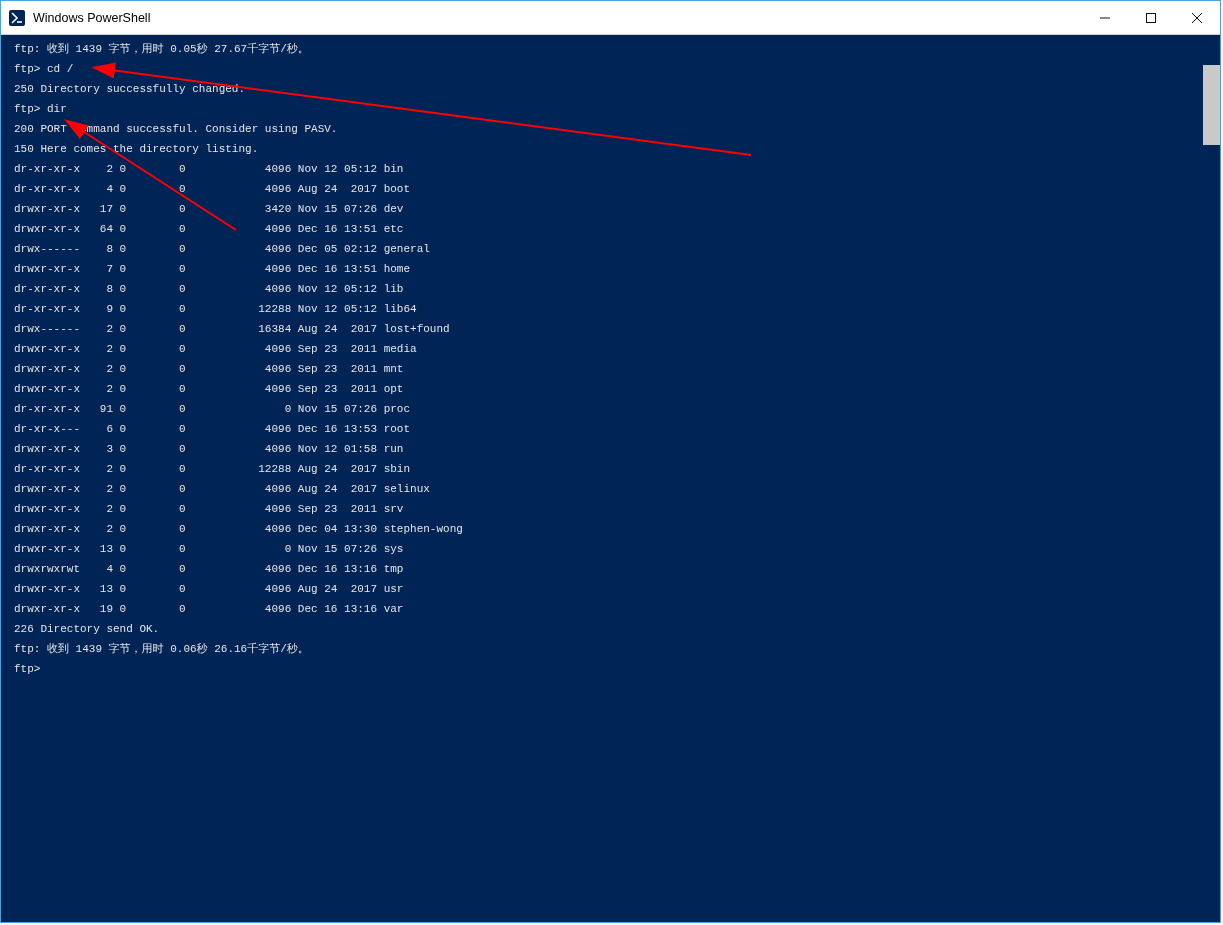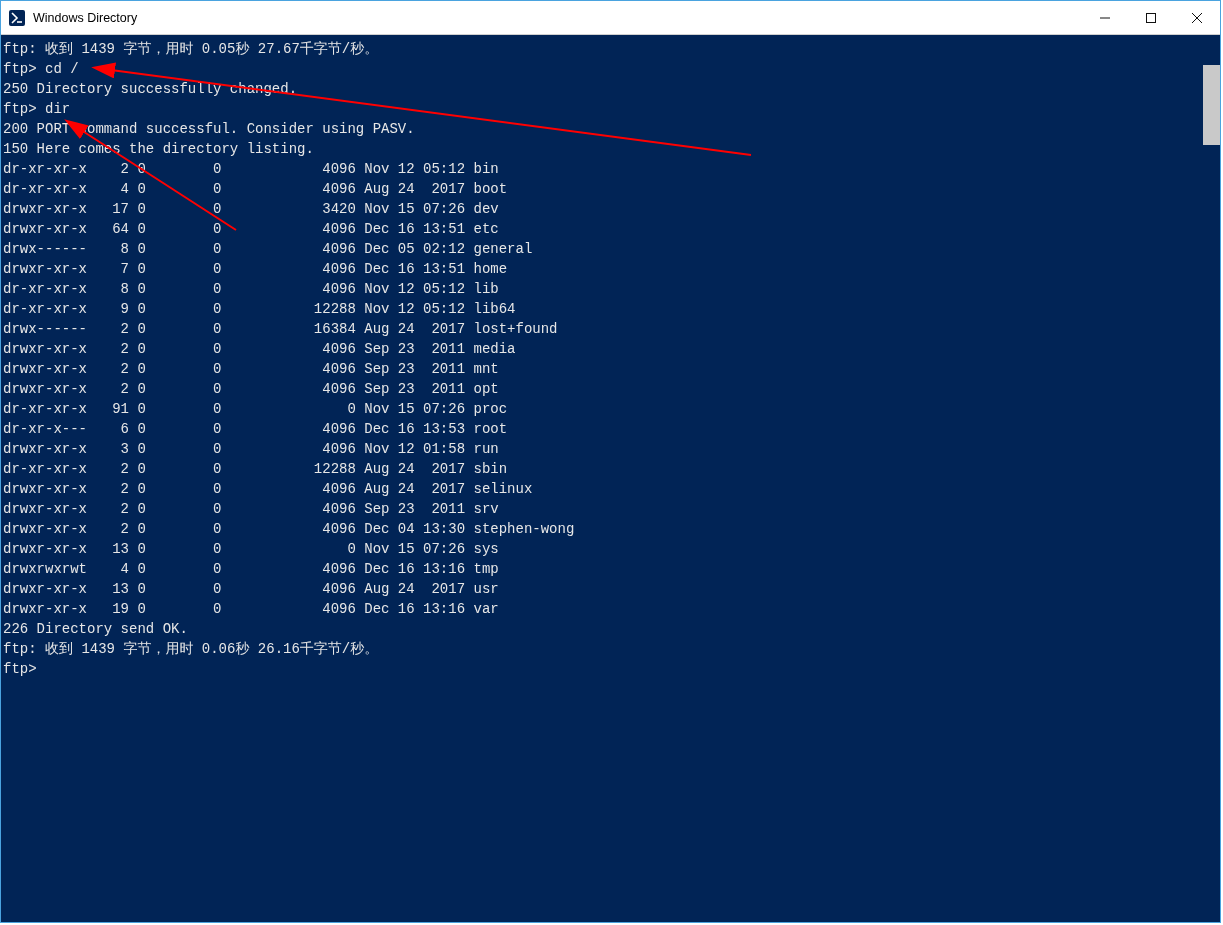--- a/index.html
+++ b/index.html
@@ -56,23 +56,23 @@
     flex: 1 1 auto;
     background: #012456;
     position: relative;
     overflow: hidden;
   }
   .console-inner {
     position: absolute;
     left: 0; top: 0;
     right: 17px; 
     bottom: 0;
-    padding: 4px 2px 2px 2px;
+    padding: 4px 2px 2px 13px;
     font-family: "NSimSun", "SimSun", "Consolas", "Courier New", monospace;
-    font-size: 14px;
+    font-size: 11px;
     line-height: 20px;
     color: #e6e6e6;
     white-space: pre;
   }
   .scrollbar {
     position: absolute;
     right: 0; top: 0; bottom: 0;
     width: 17px;
     background: #012456;
   }
@@ -97,21 +97,21 @@
 <div class="window">
 
   <div class="titlebar">
     <span class="icon">
       <svg width="16" height="16" viewBox="0 0 16 16">
         <rect x="0" y="0" width="16" height="16" rx="2" fill="#012456"></rect>
         <path d="M3 3 L8 8 L3 13" stroke="#fff" stroke-width="1.6" fill="none"></path>
         <path d="M8 12 L13 12" stroke="#fff" stroke-width="1.6"></path>
       </svg>
     </span>
-    <span class="title">Windows Directory</span>
+    <span class="title">Windows PowerShell</span>
     <div class="win-controls">
       <div class="win-btn">
         <svg width="10" height="10">
             <line x1="0" y1="5" x2="10" y2="5" stroke-width="1"></line>
           </svg>
       </div>
       <div class="win-btn">
         <svg width="10" height="10">
             <rect x="0.5" y="0.5" width="9" height="9" fill="none" stroke-width="1"></rect>
           </svg>

